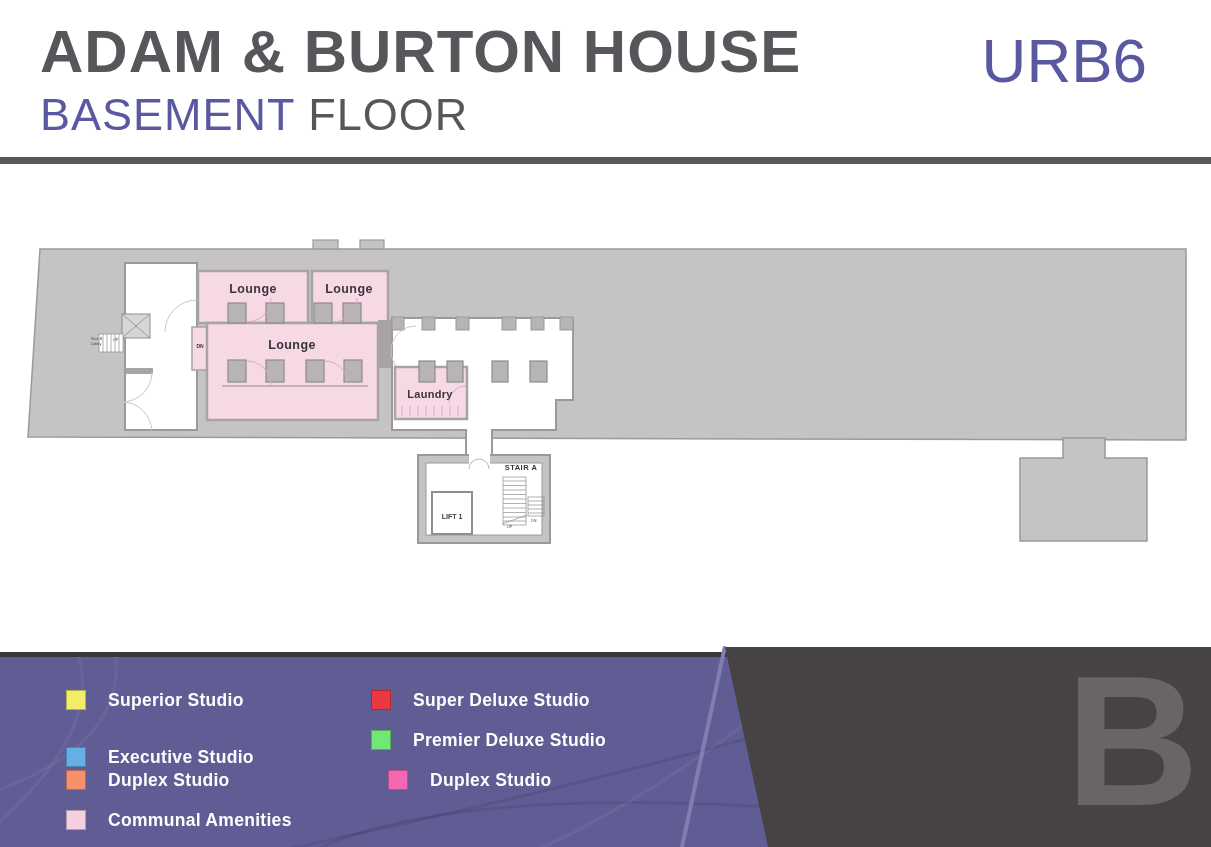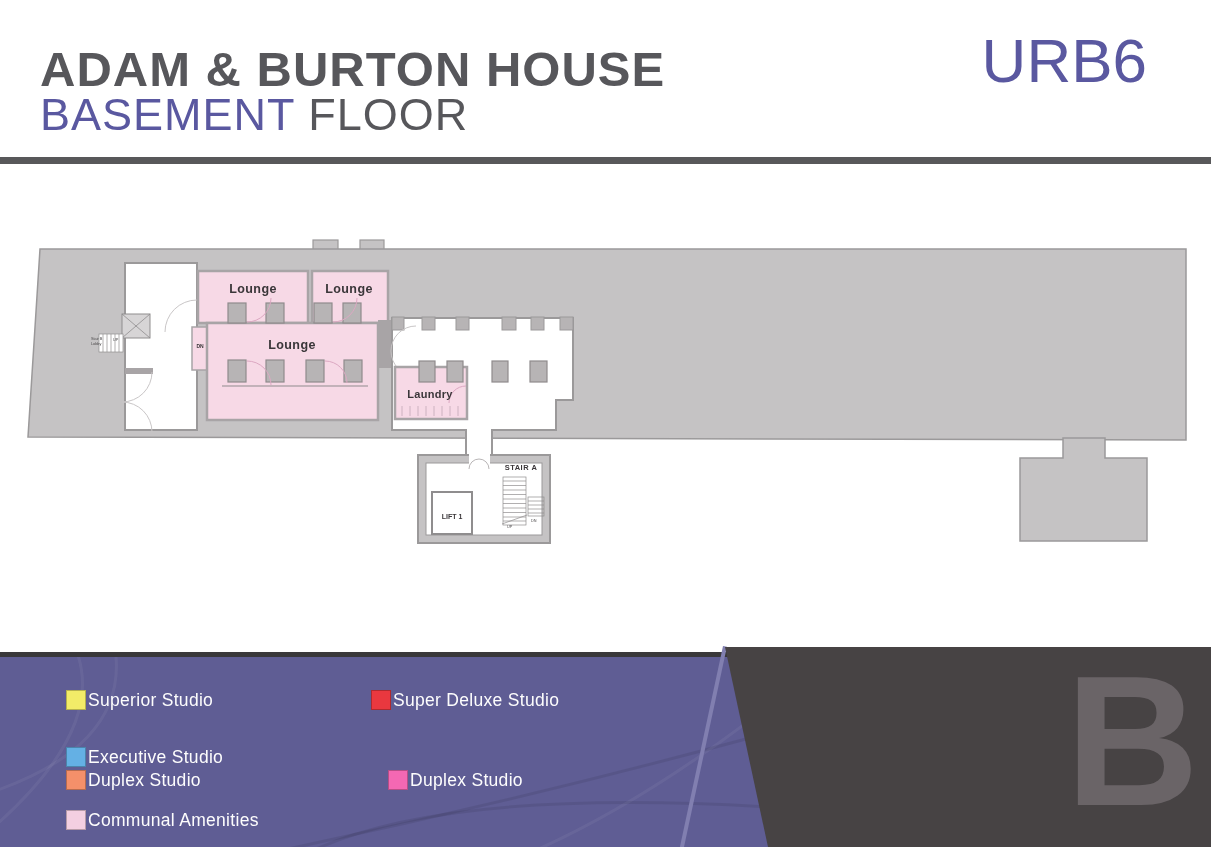--- a/index.html
+++ b/index.html
@@ -1,37 +1,37 @@
 <!DOCTYPE html>
 <html><head>
 <meta charset="utf-8">
 <style>
   html,body{margin:0;padding:0;background:#ffffff;}
   .page{position:relative;width:1211px;height:847px;overflow:hidden;background:#ffffff;
         font-family:"Liberation Sans",sans-serif;}
   
-  .title{position:absolute;left:40px;top:22px;font-size:49px;font-weight:700;color:#57575b;
-         letter-spacing:1px;line-height:1;margin-top:23px;}
+  .title{position:absolute;left:40px;top:22px;font-size:60px;font-weight:700;color:#57575b;
+         letter-spacing:1px;line-height:1;}
   .subtitle{position:absolute;left:40px;top:92px;font-size:45px;font-weight:400;letter-spacing:1px;line-height:1;}
   .subtitle .hl{color:#5a58a0;}
   .subtitle .rest{color:#57575b;}
   .plan-code{position:absolute;right:64px;top:30px;font-size:62px;font-weight:400;color:#5a58a0;line-height:1;}
   .divider{position:absolute;left:0;top:157px;width:1211px;height:7px;background:#58585a;}
   
   .plan-svg{position:absolute;left:0;top:0;width:1211px;height:847px;}
   .plan-label{font-family:"Liberation Sans",sans-serif;font-weight:700;fill:#3a3639;}
   .tiny-label{font-family:"Liberation Sans",sans-serif;fill:#4d4b4c;}
   
   .legend-topbar{position:absolute;left:0;top:652px;width:737px;height:5px;background:#39383a;}
   .legend-panel{position:absolute;left:0;top:657px;width:769px;height:190px;background:#5f5d94;
                 clip-path:polygon(0 0,728px 0,769px 190px,0 190px);}
   .contours{position:absolute;left:0;top:0;width:769px;height:190px;}
   .legend-item{position:absolute;display:flex;align-items:center;height:20px;}
   .swatch{width:18px;height:18px;flex:0 0 18px;border:1px solid rgba(0,0,0,0.25);}
-  .legend-label{margin-left:2px;color:#fdfdfd;font-size:17.5px;font-weight:400;letter-spacing:0.3px;white-space:nowrap;text-align:right;}
+  .legend-label{margin-left:22px;color:#fdfdfd;font-size:17.5px;font-weight:700;letter-spacing:0.3px;white-space:nowrap;text-align:right;}
   .diag-highlight{position:absolute;left:723px;top:646px;width:4px;height:206px;background:#817fb0;
                   transform:rotate(12.1deg);transform-origin:top left;}
   .dark-panel{position:absolute;left:716px;top:647px;width:495px;height:200px;background:#474344;
               clip-path:polygon(9px 0,495px 0,495px 200px,52px 200px);}
   .watermark{position:absolute;right:12px;top:2px;font-size:185px;line-height:185px;font-weight:700;color:#6a6467;}
 </style>
 </head>
 <body>
 
 <div class="page">
@@ -189,20 +189,24 @@
     </div>
     <div class="legend-item" style="left:66px;top:153px;">
       <span class="swatch" style="background: rgb(243, 207, 225);"></span>
       <span class="legend-label">Communal Amenities</span>
     </div>
 
     <div class="legend-item" style="left:371px;top:33px;">
       <span class="swatch" style="background: rgb(233, 56, 63);"></span>
       <span class="legend-label">Super Deluxe Studio</span>
     </div>
+    <div class="legend-item" style="left:371px;top:73px;">
+      <span class="swatch" style="background: rgb(111, 233, 115);"></span>
+      <span class="legend-label">Premier Deluxe Studio</span>
+    </div>
     <div class="legend-item" style="left:371px;top:113px;padding-left:17px;">
       <span class="swatch" style="background: rgb(244, 104, 179);"></span>
       <span class="legend-label">Duplex Studio</span>
     </div>
   </div>
 
   <div class="diag-highlight"></div>
   <div class="dark-panel">
     <div class="watermark">B</div>
   </div>

